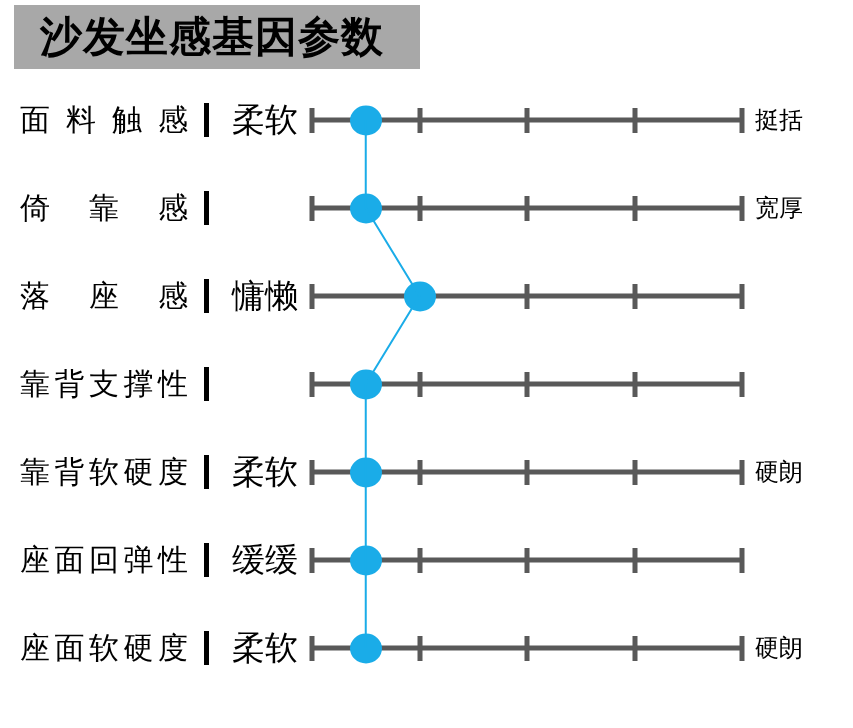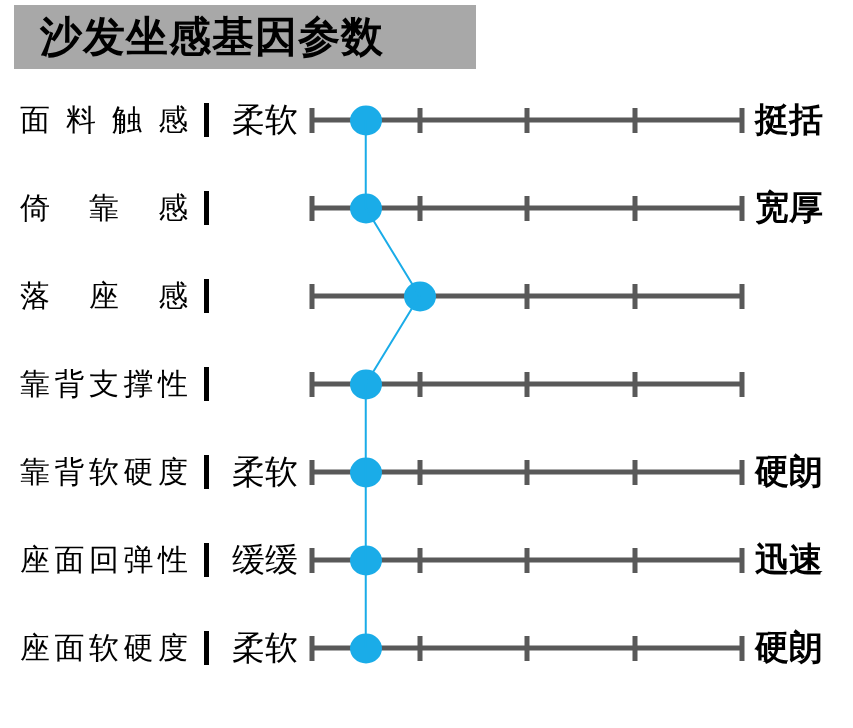--- a/index.html
+++ b/index.html
@@ -9,21 +9,21 @@
     --text:#000000;
   }
   html,body{margin:0;padding:0;}
   body{
     width:853px;height:728px;position:relative;overflow:hidden;
     background:#ffffff;
     font-family:"Liberation Sans","DejaVu Sans",sans-serif;
     color:var(--text);
   }
   .title-box{
-    position:absolute;left:14px;top:5px;width:462px;height:64px;
+    position:absolute;left:14px;top:5px;width:406px;height:64px;
     background:var(--title-bg);
     display:flex;align-items:center;
     padding-left:26px;box-sizing:border-box;
   }
   .title-box .title-text{
     font-size:42px;font-weight:bold;letter-spacing:1px;white-space:nowrap;
   }
   .row{position:absolute;left:0;width:853px;height:88px;}
   .category{
     position:absolute;left:20px;top:50%;transform:translateY(-50%);
@@ -46,21 +46,21 @@
     position:absolute;top:50%;transform:translate(-50%,-50%);
     width:5px;height:25px;background:var(--scale);
   }
   .dot{
     position:absolute;top:50%;transform:translate(-50%,-50%);
     width:32px;height:30px;border-radius:50%;
     background:var(--accent);z-index:10;
   }
   .high-label{
     position:absolute;left:755px;top:50%;transform:translateY(-50%);
-    font-size:34px;font-weight:700;white-space:nowrap;
+    font-size:24px;font-weight:400;white-space:nowrap;
   }
   #connector{position:absolute;left:0;top:0;pointer-events:none;}
 </style>
 </head>
 <body>
 
 <div class="title-box">
   <span class="title-text">沙发坐感基因参数</span>
 </div>
 
@@ -103,20 +103,21 @@
     <div class="high-label">宽厚</div>
   </div>
 
   <div class="row" style="top: 252px;">
     <div class="category">
         <span>落</span>
         <span>座</span>
         <span>感</span>
       </div>
     <div class="pipe"></div>
+    <div class="low-label">慵懒</div>
     <div class="track">
         <div class="tick" style="left: 0%;"></div>
         <div class="tick" style="left: 25%;"></div>
         <div class="tick" style="left: 50%;"></div>
         <div class="tick" style="left: 75%;"></div>
         <div class="tick" style="left: 100%;"></div>
         <div class="dot" style="left: 25%;"></div>
       </div>
   </div>
 
@@ -171,21 +172,20 @@
     <div class="pipe"></div>
     <div class="low-label">缓缓</div>
     <div class="track">
         <div class="tick" style="left: 0%;"></div>
         <div class="tick" style="left: 25%;"></div>
         <div class="tick" style="left: 50%;"></div>
         <div class="tick" style="left: 75%;"></div>
         <div class="tick" style="left: 100%;"></div>
         <div class="dot" style="left: 12.5%;"></div>
       </div>
-    <div class="high-label">迅速</div>
   </div>
 
   <div class="row" style="top: 604px;">
     <div class="category">
         <span>座</span>
         <span>面</span>
         <span>软</span>
         <span>硬</span>
         <span>度</span>
       </div>

